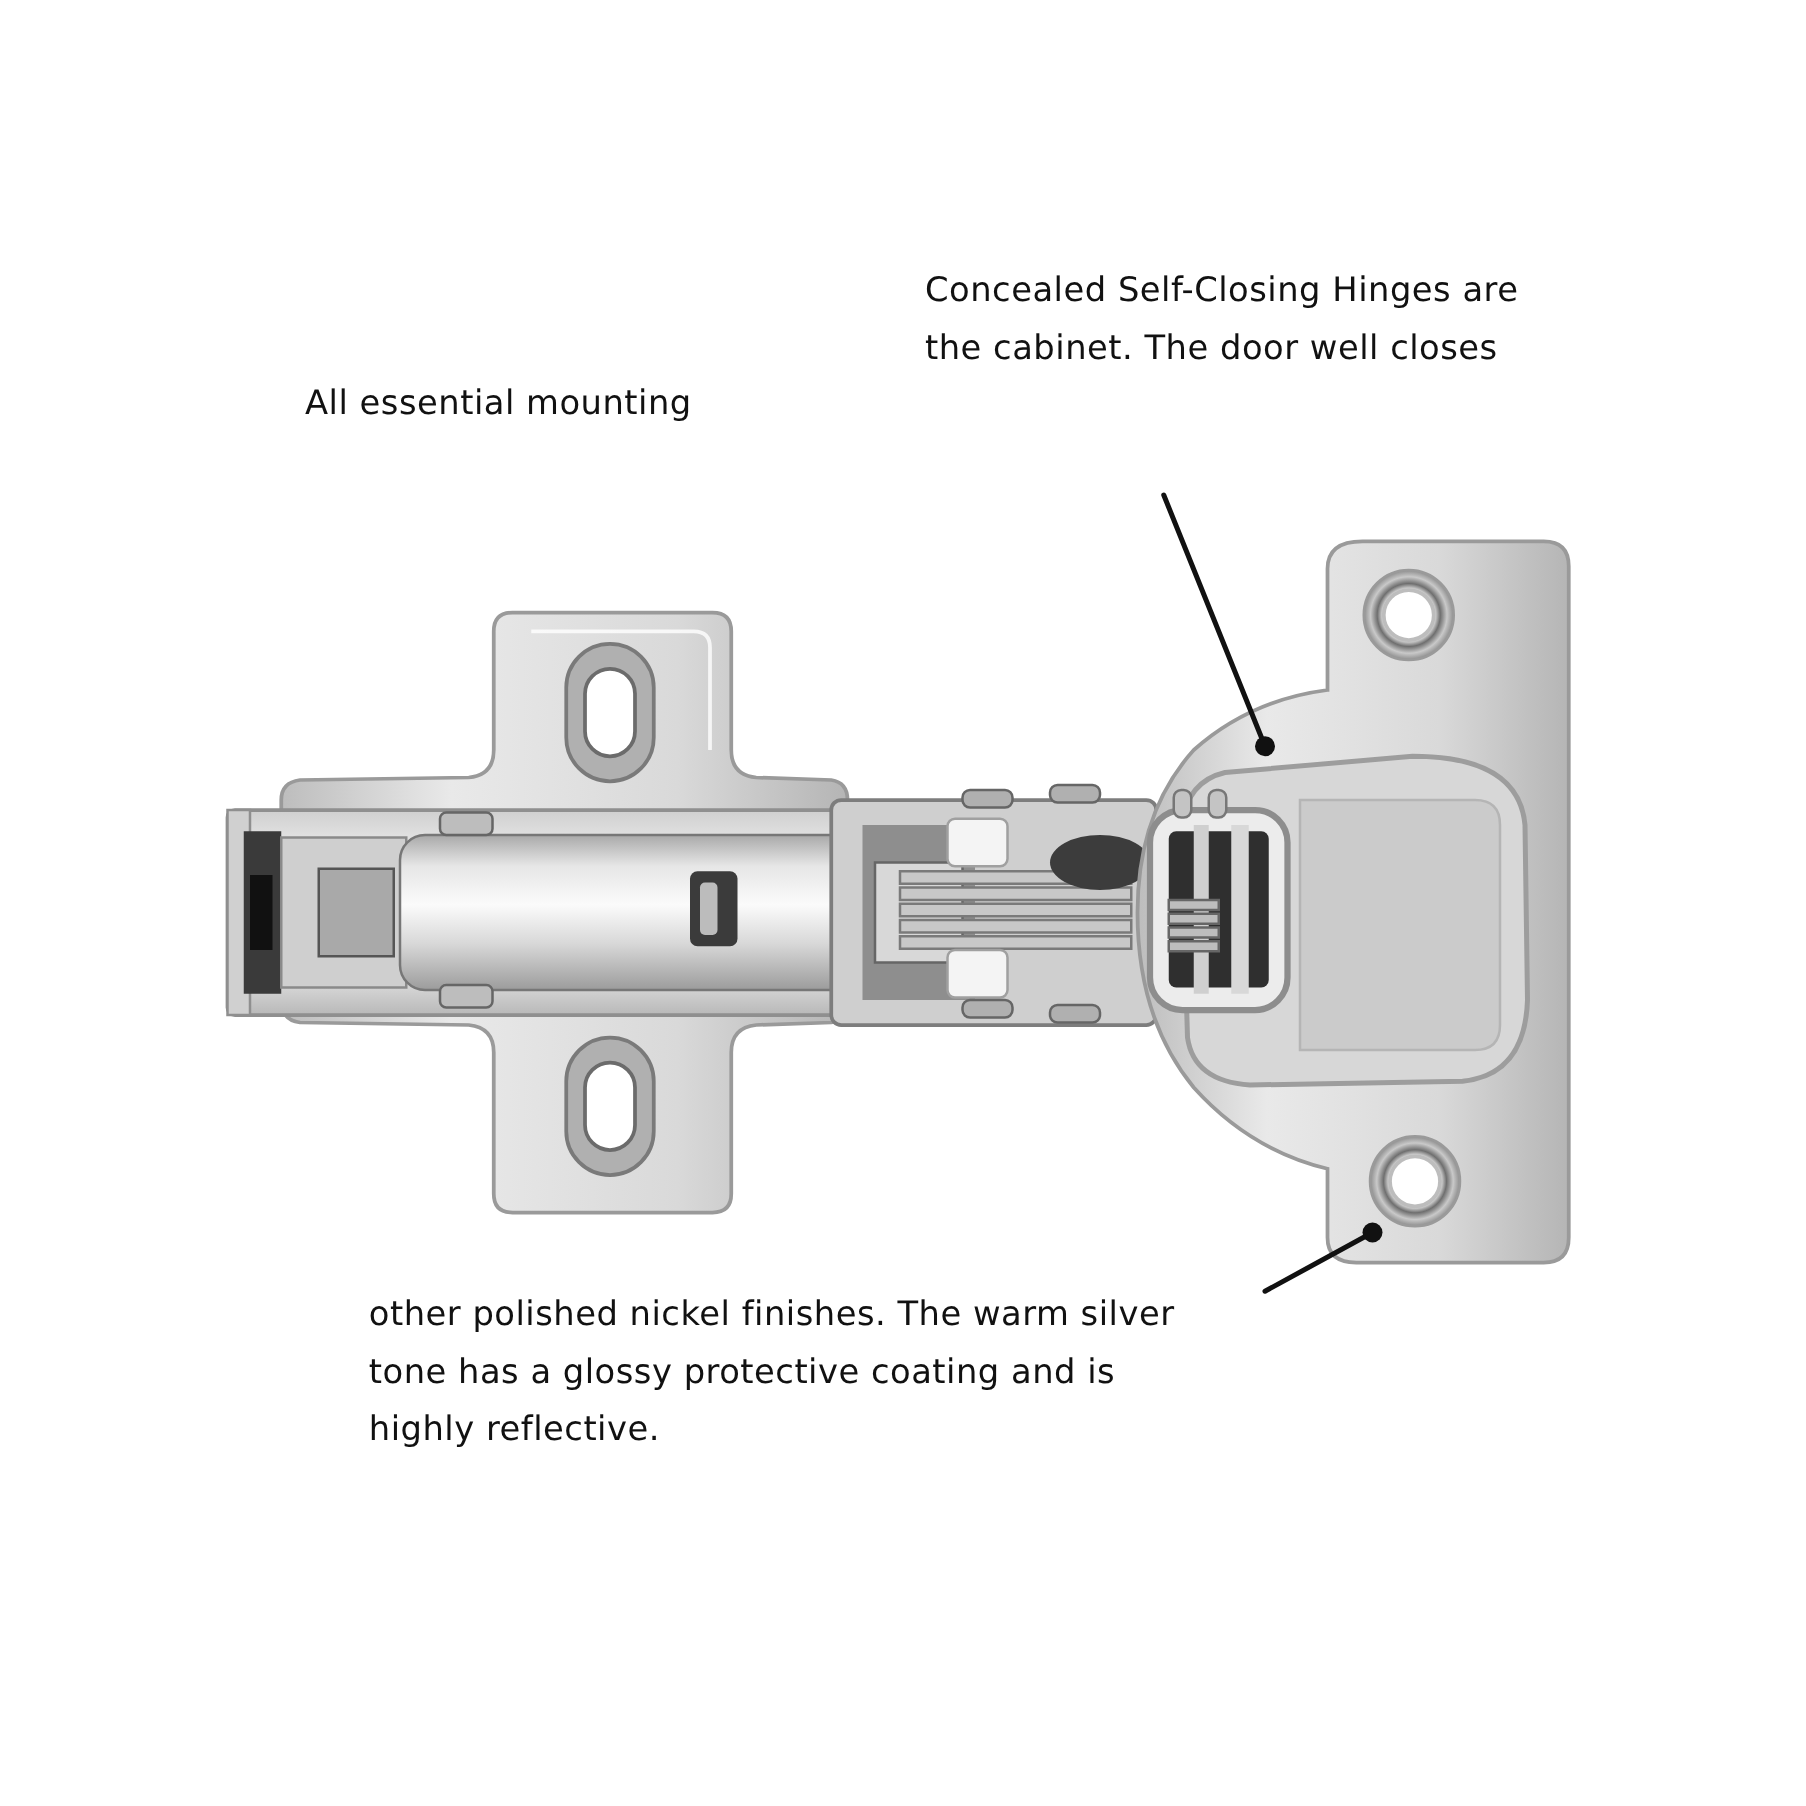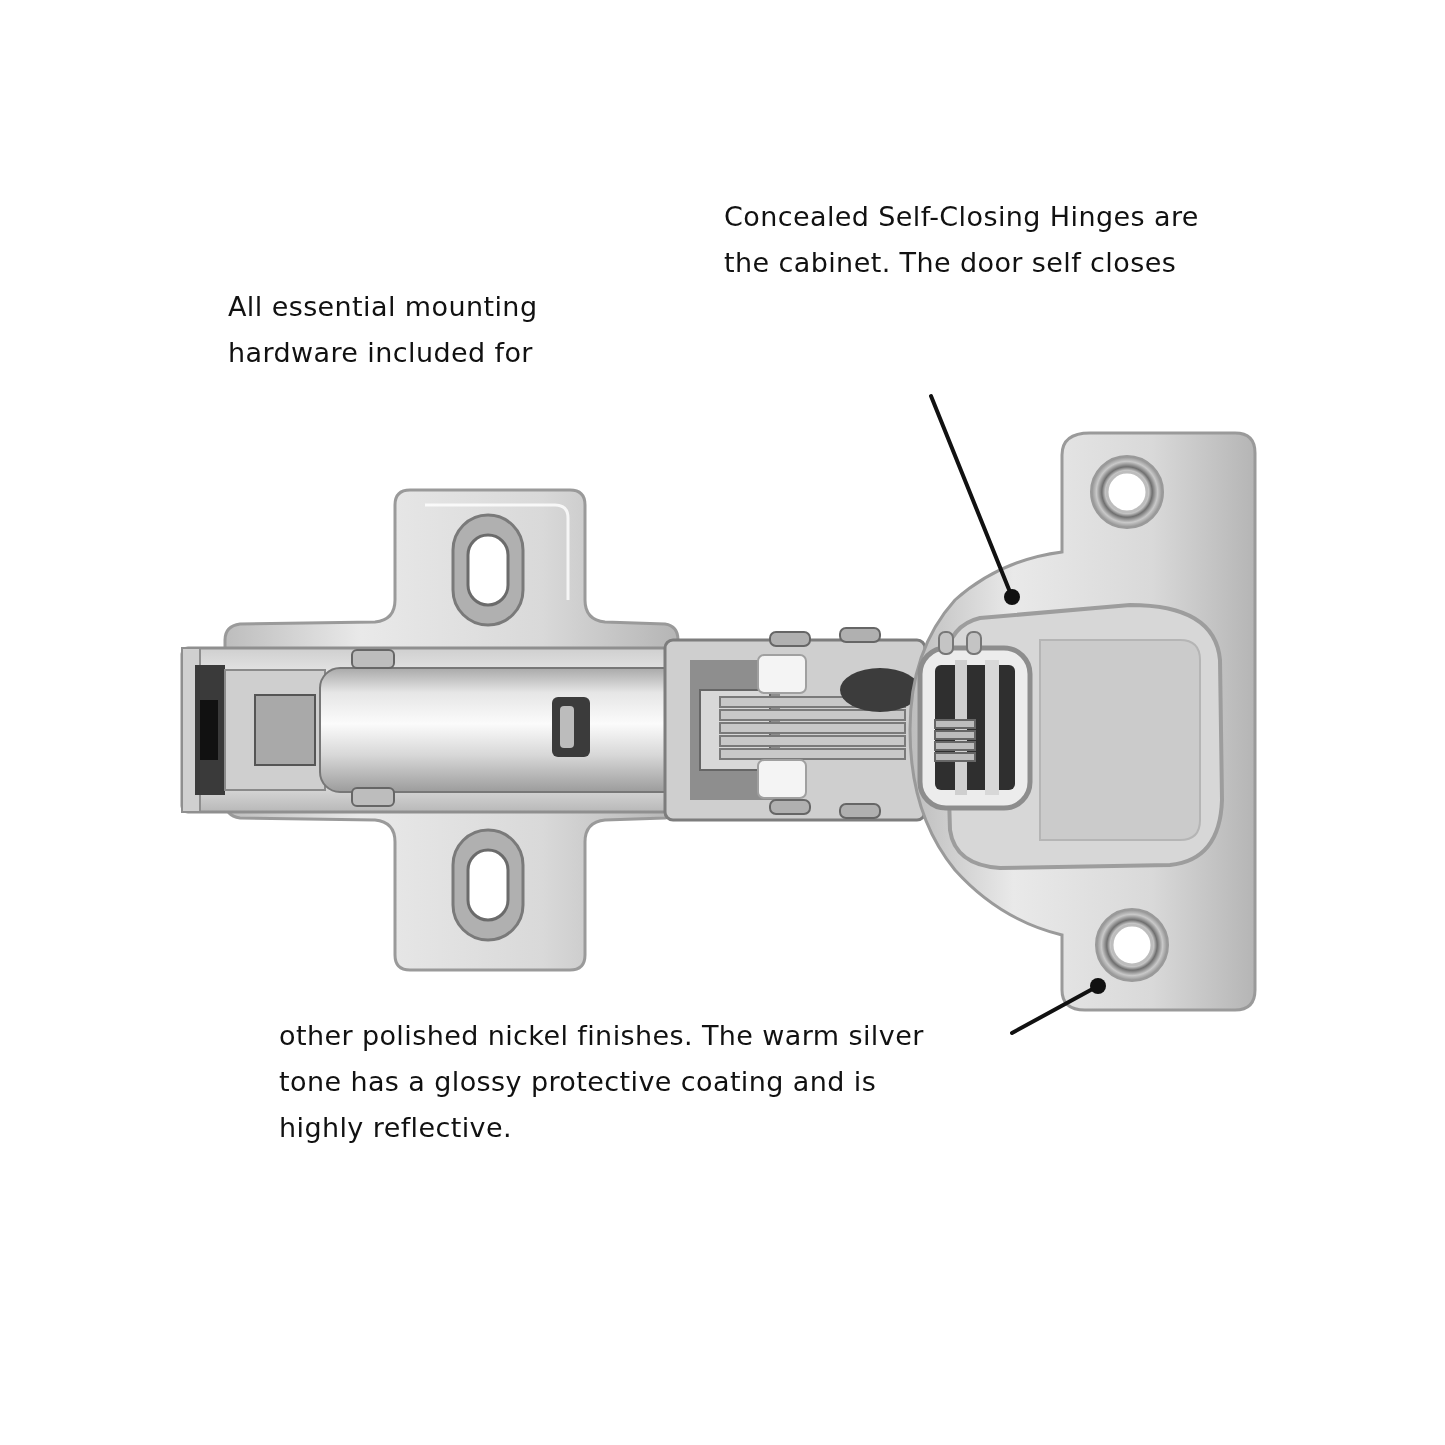--- a/index.html
+++ b/index.html
@@ -14,21 +14,21 @@
       overflow: hidden;
       font-family: "DejaVu Sans", sans-serif;
       color: #111111;
     }
     .callout {
       position: absolute;
       font-size: 27px;
       line-height: 46px;
       letter-spacing: 0.4px;
       color: #111111;
-      margin: 0;
+      margin: 16px;
       white-space: nowrap;
     }
     .callout span { display: block; }
     #callout-mounting { left: 228px; top: 284px; }
     #callout-concealed { left: 724px; top: 194px; }
     #callout-finish { left: 279px; top: 1013px; }
     .hinge {
       position: absolute;
       left: 0;
       top: 0;
@@ -151,25 +151,24 @@
     <circle cx="1012" cy="597" r="8" fill="#111111"></circle>
   </g>
   <g>
     <line x1="1012" y1="1033" x2="1098" y2="986" stroke="#111111" stroke-width="4" stroke-linecap="round"></line>
     <circle cx="1098" cy="986" r="8" fill="#111111"></circle>
   </g>
 </svg>
 
 <p class="callout" id="callout-mounting">
   <span>All essential mounting</span>
-  <span>hardware included for</span>
 </p>
 
 <p class="callout" id="callout-concealed">
   <span>Concealed Self-Closing Hinges are</span>
-  <span>the cabinet. The door self closes</span>
+  <span>the cabinet. The door well closes</span>
 </p>
 
 <p class="callout" id="callout-finish">
   <span>other polished nickel finishes. The warm silver</span>
   <span>tone has a glossy protective coating and is</span>
   <span>highly reflective.</span>
 </p>
 
 </body></html>

